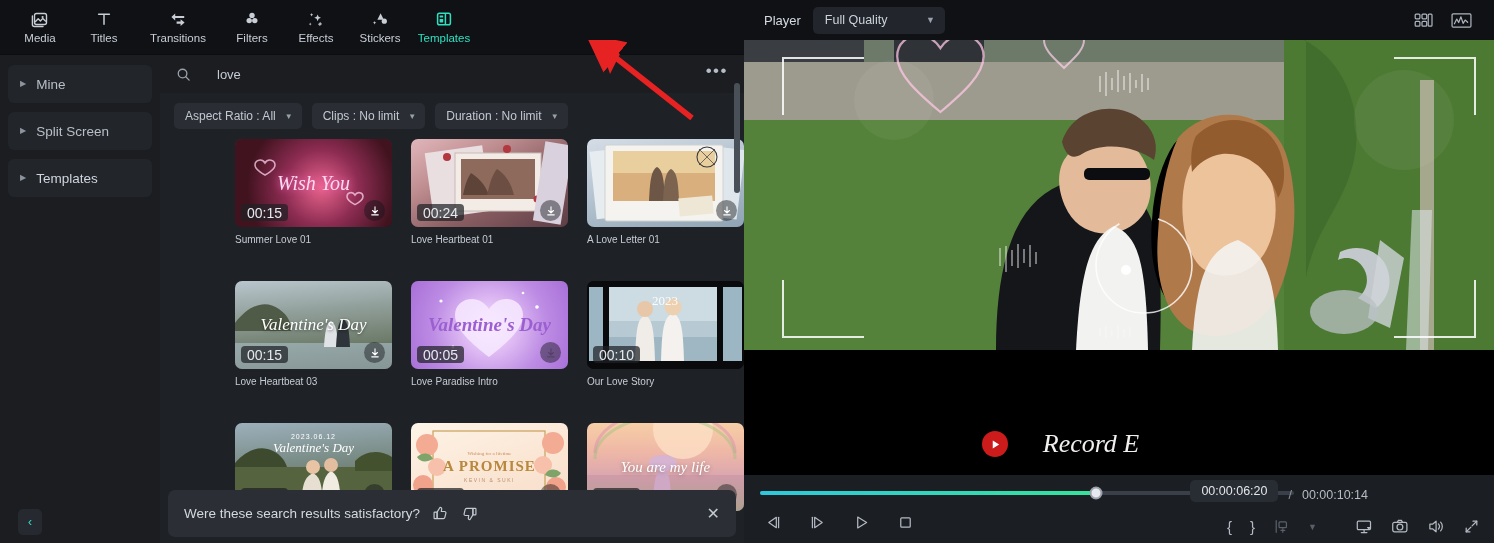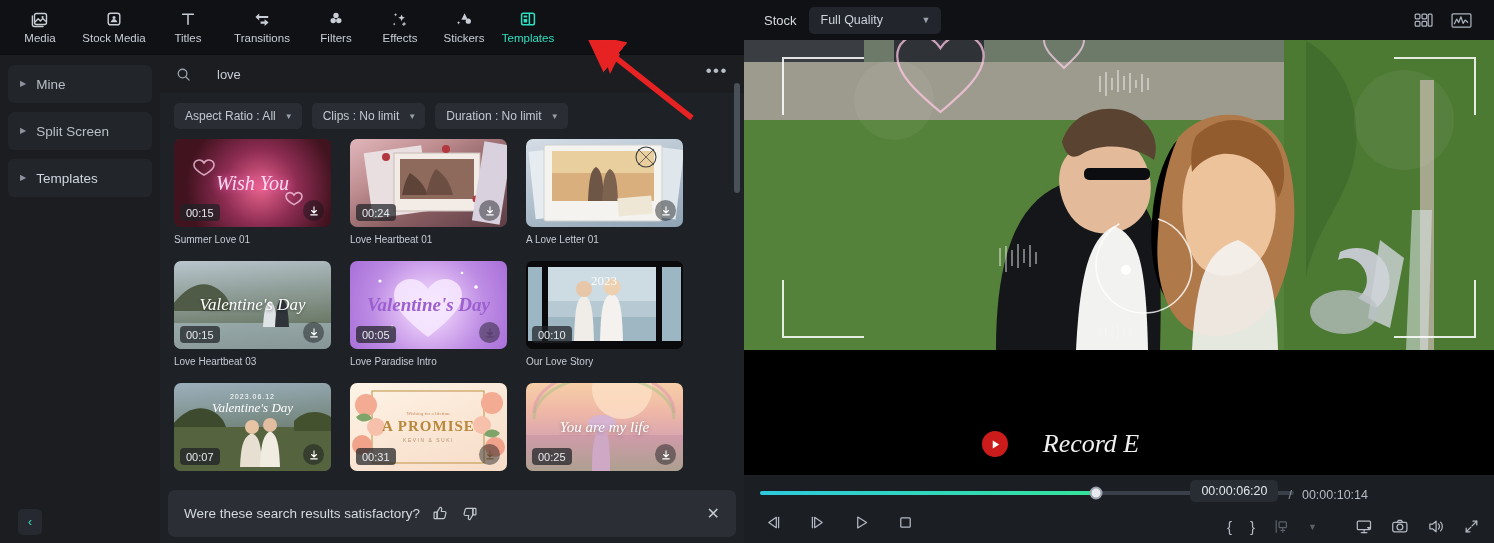--- a/index.html
+++ b/index.html
@@ -71,32 +71,32 @@
   .chip {
     height: 26px; border-radius: 5px; background: #2a2e34; display: flex;
     align-items: center; gap: 9px; padding: 0 9px 0 11px; font-size: 12px;
     color: #c2c8d1; cursor: pointer; white-space: nowrap;
   }
   .chip .cv { font-size: 8px; color: #98a0aa; }
 
   
   #grid {
     flex: 1; overflow: hidden; padding: 0 0 6px 14px; display: flex;
-    flex-wrap: wrap; align-content: flex-start; gap: 16px 19px; position: relative;
+    flex-wrap: wrap; align-content: flex-start; gap: 36px 19px; position: relative; justify-content: flex-end;
   }
   .card { width: 157px; }
   .thumb {
     width: 157px; height: 88px; border-radius: 7px; overflow: hidden;
     position: relative; background: #2a2d33;
   }
   .thumb .art { position: absolute; inset: 0; }
   .dur {
     position: absolute; left: 6px; bottom: 6px; height: 17px; padding: 0 6px;
     border-radius: 4px; background: rgba(30,33,38,.72); color: #e6e9ee;
-    font-size: 11px; display: flex; align-items: center; margin-top: 35px;
+    font-size: 14px; display: flex; align-items: center; margin-top: 35px;
   }
   .dl {
     position: absolute; right: 7px; bottom: 6px; width: 21px; height: 21px;
     border-radius: 50%; background: rgba(18,20,24,.45); display: flex;
     align-items: center; justify-content: center; cursor: pointer;
   }
   .cname { margin-top: 7px; font-size: 10px; color: #c6ccd5; white-space: nowrap; overflow: hidden; text-overflow: ellipsis; }
 
   
   #vscroll { position: absolute; right: 4px; top: 0; width: 6px; height: 100%; }
@@ -188,30 +188,20 @@
           <svg width="20" height="20" viewBox="0 0 20 20" fill="none" stroke="#c9ced6" stroke-width="1.4">
             <rect x="4.5" y="4.5" width="12" height="11" rx="2"></rect>
             <path d="M5 13l3.2-3.2 2.2 2.2 2.4-2.6L16 12.6" stroke-linejoin="round"></path>
             <circle cx="12.6" cy="8" r="1.1" fill="#c9ced6" stroke="none"></circle>
             <path d="M2.4 7v8.5a2 2 0 002 2H13" stroke-linecap="round"></path>
           </svg>
         </span>
         <span class="tlabel">Media</span>
       </div>
 
-      <div class="tab wide">
-        <span>
-          <svg width="20" height="20" viewBox="0 0 20 20" fill="none" stroke="#c9ced6" stroke-width="1.4">
-            <rect x="4.2" y="4.2" width="11.6" height="11.6" rx="2.4"></rect>
-            <path d="M6.6 13.2c1-2.2 2.2-3.3 3.4-3.3s2.4 1.1 3.4 3.3" fill="#c9ced6" stroke="none"></path>
-            <circle cx="10" cy="8.4" r="1.5" fill="#c9ced6" stroke="none"></circle>
-          </svg>
-        </span>
-        <span class="tlabel">Stock Media</span>
-      </div>
 
 
       <div class="tab">
         <span>
           <svg width="20" height="20" viewBox="0 0 20 20" fill="none" stroke="#c9ced6" stroke-width="1.5" stroke-linecap="round">
             <path d="M4.6 5.2h10.8M10 5.2v10"></path>
           </svg>
         </span>
         <span class="tlabel">Titles</span>
       </div>
@@ -575,21 +565,21 @@
       </defs>
       <path d="M106 78 L20 10" stroke="#e62222" stroke-width="5.5" stroke-linecap="butt" marker-end="url(#ah)"></path>
       <path d="M14 4 L34 14 L24 34 Z" fill="#e62222"></path>
     </svg>
 
   </div>
 
   <div id="right">
 
     <div id="playerhead">
-      <span class="plabel">Stock</span>
+      <span class="plabel">Player</span>
       <div id="quality-select">
         <span>Full Quality</span>
         <span class="cv">▼</span>
       </div>
       <div id="headright">
         <span class="hicon">
           <svg width="19" height="17" viewBox="0 0 20 18" fill="none" stroke="#aeb5bf" stroke-width="1.3">
             <rect x="1.2" y="2.2" width="5" height="5" rx="1"></rect>
             <rect x="1.2" y="10" width="5" height="5" rx="1"></rect>
             <rect x="8.4" y="2.2" width="5" height="5" rx="1"></rect>

